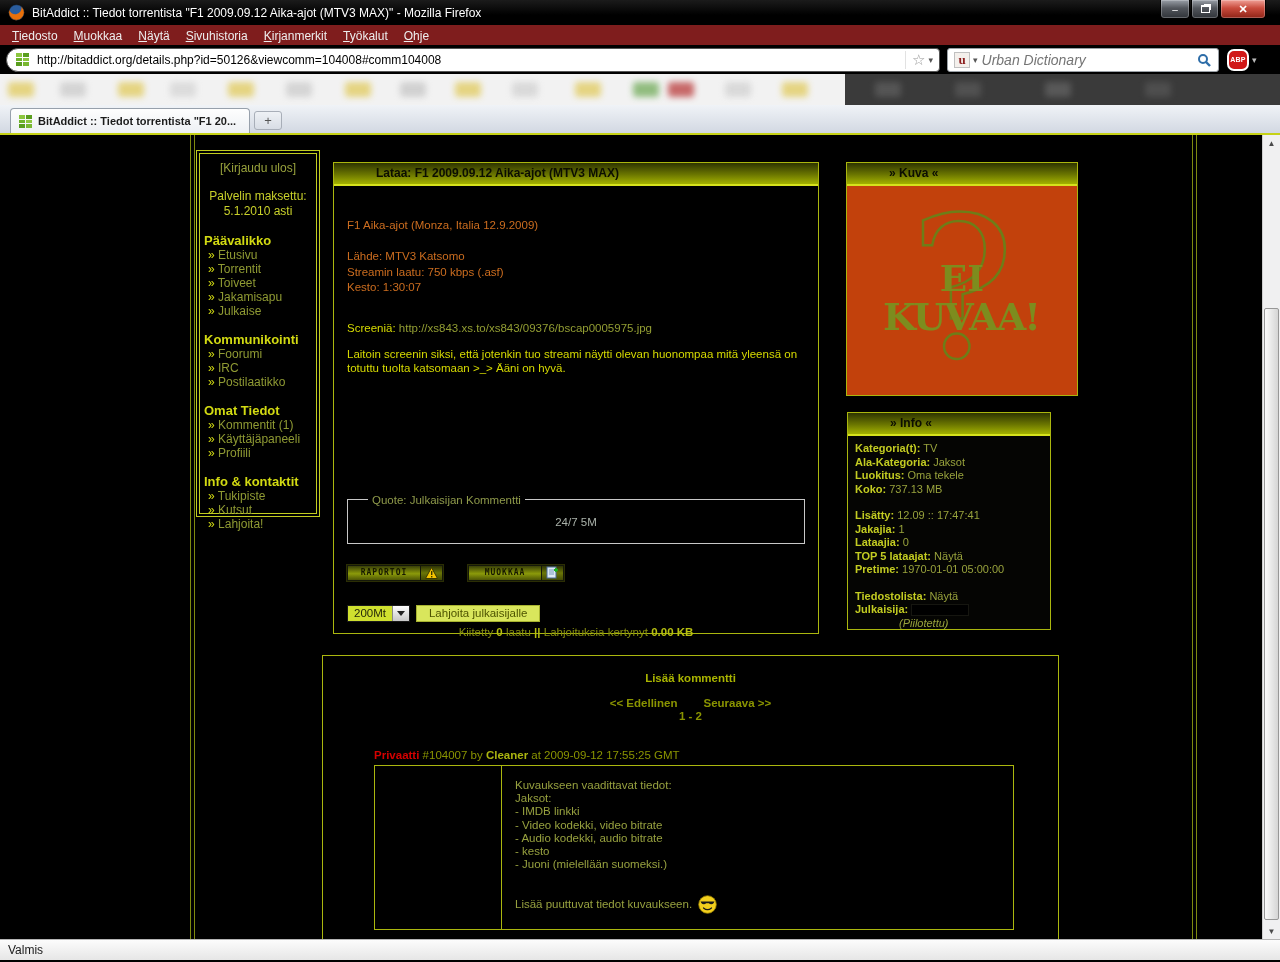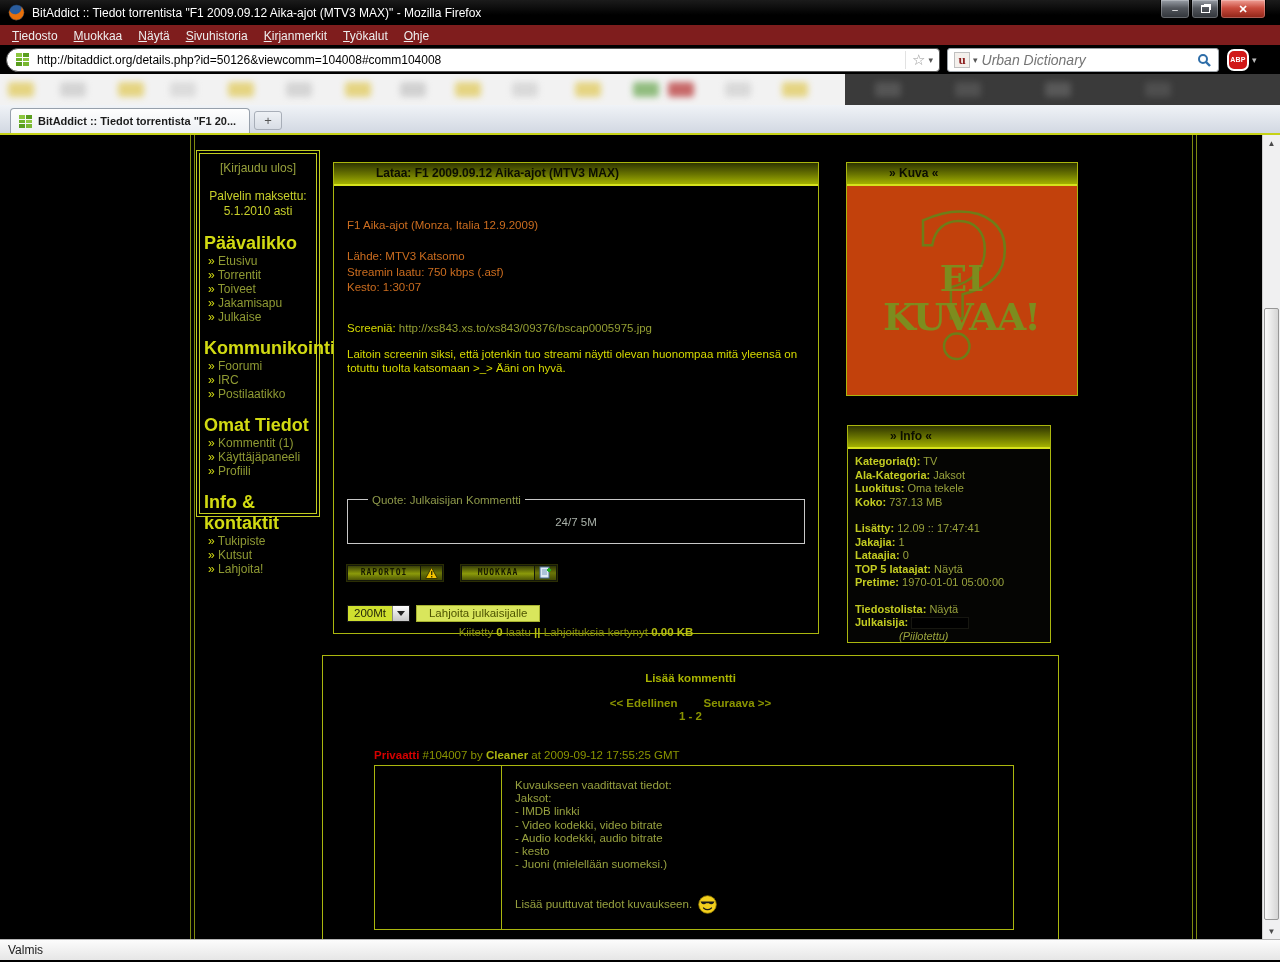--- a/index.html
+++ b/index.html
@@ -48,53 +48,53 @@
   .frame-line { position:absolute; top:0; bottom:0; width:1px; background:#7e8a10; }
 
   .box-header { height:23px; background:linear-gradient(180deg,#2e3400,#6b7600 55%,#a3b100); border-bottom:2px solid #d6e21c; color:#0c0e00; font-weight:bold; font-size:12px; line-height:21px; padding-left:42px; }
 
   
   .sidebar { position:absolute; left:196px; top:15px; width:124px; height:367px; border:1px solid #c2cd20; padding:2px; background:#000; }
   .sidebar-inner { border:1px solid #c2cd20; height:100%; padding:7px 4px; font-size:12px; }
   .sb-center { text-align:center; }
   .sb-logout { color:#98a23c; }
   .sb-server { color:#c8d02a; margin-top:14px; line-height:15px; }
-  .sb-section-title { color:#d2da12; font-weight:bold; font-size:18px; margin-top:14px; }
+  .sb-section-title { color:#d2da12; font-weight:bold; font-size:13px; margin-top:14px; }
   .sb-item { margin-left:4px; line-height:13px; margin-top:1px; white-space:nowrap; }
   .sb-item .b { color:#d2da12; } .sb-item .l { color:#8f9a33; }
 
   
   .main-box { position:absolute; left:333px; top:27px; width:486px; height:472px; border:1px solid #aab60e; background:#000; }
   .main-body { padding:33px 13px 0; font-size:11.5px; }
   .orange { color:#cc6d1f; }
   .yellow { color:#d6da00; }
   .olive-link { color:#939e33; }
   .detail-lines { margin-top:18px; line-height:15.5px; }
   .screens-line { margin-top:26px; }
   .note { margin-top:13px; width:466px; line-height:14.5px; }
   .quote-fieldset { margin-top:118px; border:1px solid #c8c8c8; height:50px; padding:0 6px; }
   .quote-fieldset legend { color:#8f9a4a; font-size:11.5px; padding:0 4px; margin-left:14px; }
   .quote-text { text-align:center; color:#aab2aa; font-size:11.5px; margin-top:10px; }
-  .btn-row { margin-top:21px; display:flex; gap:18px; }
+  .btn-row { margin-top:21px; display:flex; gap:25px; }
   .pix-btn { display:inline-flex; height:16px; border:1px solid #15180a; background:linear-gradient(180deg,#39400a 0%,#7d8a08 45%,#8b9a0a 55%,#4e5605 100%); box-shadow:0 0 0 1px rgba(170,182,14,.25); align-items:stretch; }
   .pix-btn .txt { width:72px; display:flex; align-items:center; justify-content:center; color:#161800; font-family:"DejaVu Sans Mono",monospace; font-size:8px; font-weight:bold; letter-spacing:1px; }
   .pix-btn .ico { width:22px; border-left:1px solid #15180a; display:flex; align-items:center; justify-content:center; background:linear-gradient(180deg,#2e3406 0%,#6b7607 50%,#434a04 100%); }
   .donate-row { margin-top:24px; display:flex; align-items:center; gap:6px; }
   .select-box { display:flex; border:1px solid #1a1a1a; height:17px; }
   .select-box .val { background:#cfe02f; color:#24280a; font-size:11.5px; padding:0 6px; display:flex; align-items:center; }
   .select-box .arrow { width:17px; background:linear-gradient(180deg,#fdfdfd,#c8c8c8); border-left:1px solid #888; display:flex; align-items:center; justify-content:center; }
   .select-box .arrow .tri { width:0; height:0; border-left:4px solid transparent; border-right:4px solid transparent; border-top:5px solid #222; }
   .donate-btn { background:#d9e65c; border:1px solid #a8b330; color:#4e5400; font-size:11.5px; padding:1px 12px 2px; }
   .thanks-line { margin-top:4px; text-align:center; color:#878f10; font-size:11.5px; }
   .thanks-line b { color:#b6bf10; }
 
   
   .kuva-box { position:absolute; left:846px; top:27px; width:232px; height:234px; border:1px solid #aab60e; background:#c2410c; }
   .kuva-body { height:208px; display:flex; align-items:center; justify-content:center; }
-  .info-box { position:absolute; left:847px; top:290px; width:204px; height:218px; border:1px solid #aab60e; background:#050503; }
+  .info-box { position:absolute; left:847px; top:277px; width:204px; height:218px; border:1px solid #aab60e; background:#050503; }
   .info-body { padding:6px 7px; font-size:11px; line-height:13.5px; }
   .info-row .lab { color:#c3cc22; font-weight:bold; }
   .info-row .val { color:#98a23c; }
   .info-gap { height:13px; }
   .redact { display:inline-block; width:58px; height:12px; background:#000; border:1px solid #161610; vertical-align:middle; }
   .hidden-note { color:#98a23c; font-style:italic; margin-left:44px; }
 
   
   .comments-box { position:absolute; left:322px; top:520px; width:737px; height:286px; border:1px solid #aab60e; border-bottom:none; background:#000; font-size:11.5px; }
   .add-comment { text-align:center; font-weight:bold; color:#a9b400; margin-top:16px; }

